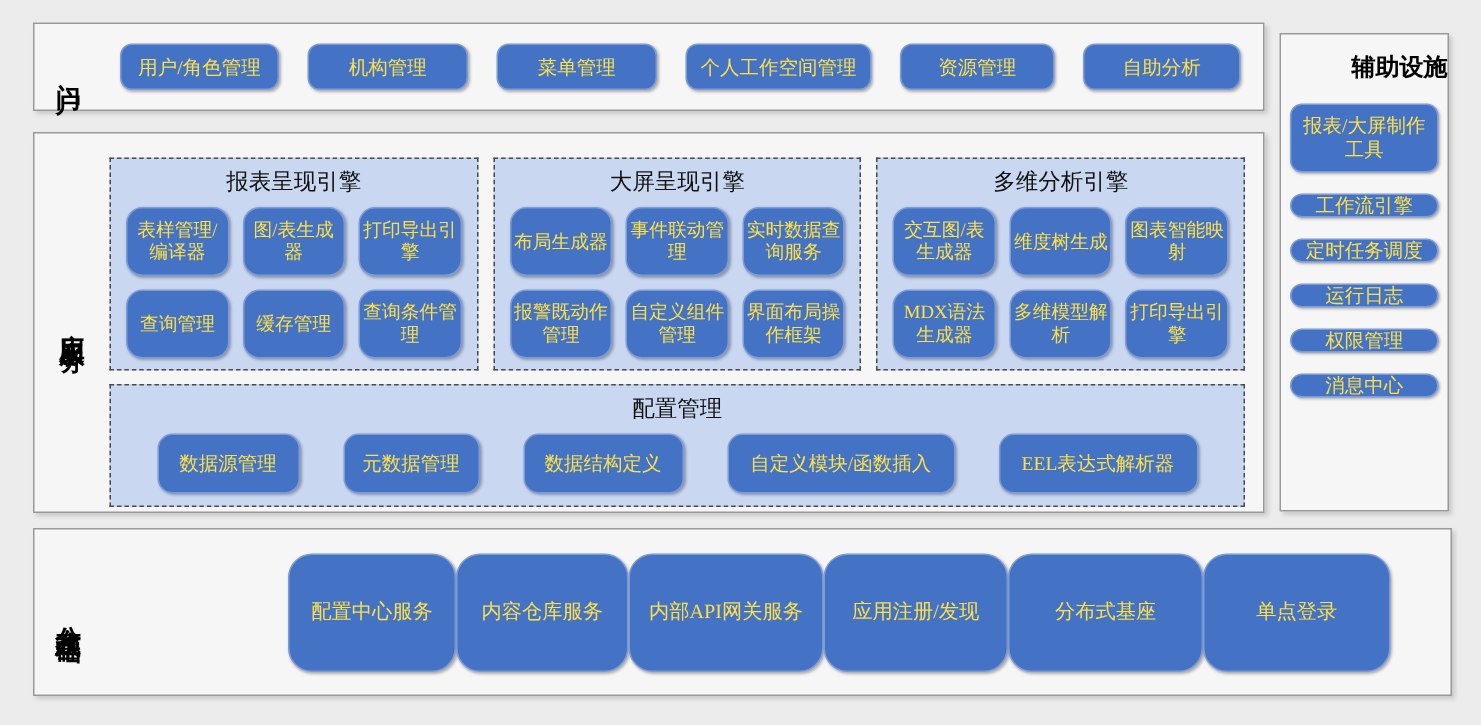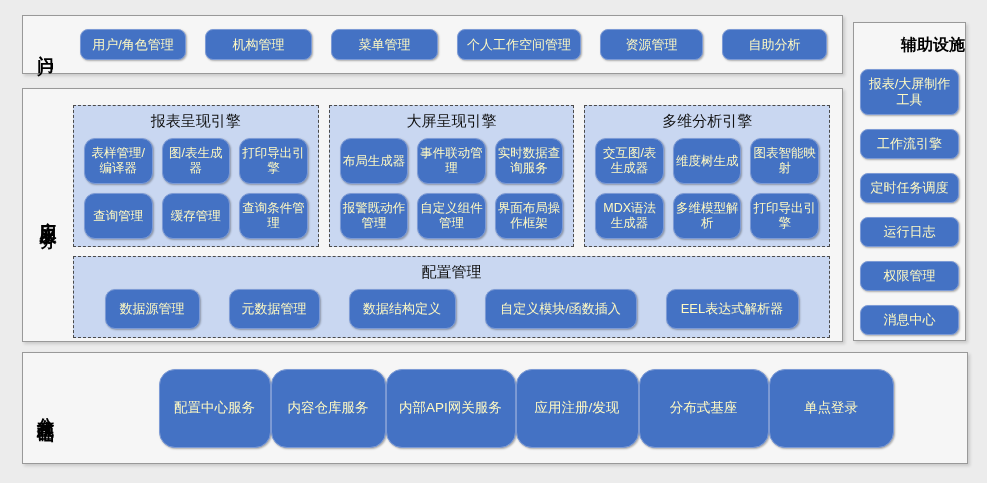--- a/index.html
+++ b/index.html
@@ -20,28 +20,29 @@
     writing-mode:vertical-rl;
     text-orientation:upright;
     font-weight:bold;
     font-size:17px;
     letter-spacing:3px;
     line-height:1;
     text-align:center;
   }
   .btn{
     background:#4472c4;
-    color:#fef9c3;
+    color:#fde047;
     border:1.5px solid #7d9bd6;
     box-shadow:1px 1px 2px rgba(0,0,0,0.3);
     display:flex;align-items:center;justify-content:center;
     text-align:center;
     box-sizing:border-box;
     line-height:1.2;
     word-break:break-all;
+    font-family:Liberation Serif, serif;
   }
   
   #portal{left:22px;top:15px;width:821px;height:59px;display:flex;align-items:center;padding:0 10px;}
   #portal .vlabel{margin-left:4px;}
   #portal .row{display:flex;gap:19px;margin-left:26px;align-items:center;}
   #portal .btn{height:31px;border-radius:8px;font-size:13px;white-space:nowrap;word-break:keep-all;}
   
   #appsvc{left:22px;top:88px;width:821px;height:254px;display:flex;}
   #appsvc .labelcol{width:50px;display:flex;align-items:center;justify-content:center;}
   #appsvc .main{flex:1;padding:16px 12px 0 0;}
@@ -55,26 +56,26 @@
   .gtitle{text-align:center;font-size:15px;padding-top:6px;color:#111;}
   .egrid{display:grid;grid-template-columns:repeat(3,1fr);gap:9px 9px;padding:7px 10px 0 10px;}
   .egrid .btn{height:46px;border-radius:11px;font-size:12.5px;padding:2px 2px;}
   .config{margin-top:9px;height:82px;}
   .crow{display:flex;justify-content:center;gap:29px;padding-top:7px;}
   .crow .btn{height:40px;border-radius:10px;font-size:13px;padding:2px 6px;}
   
   #aux{left:853px;top:22px;width:113px;height:319px;}
   #aux .title{text-align:right;font-weight:bold;font-size:16px;margin-top:12px;}
   #aux .col{display:flex;flex-direction:column;align-items:center;gap:14px;margin-top:13px;}
-  #aux .btn{width:99px;height:30px;border-radius:8px;font-size:13px;padding:1px 3px;}
+  #aux .btn{width:99px;height:16px;border-radius:8px;font-size:13px;padding:1px 3px;}
   #aux .btn.tall{height:46px;text-align:center;}
   
   #dist{left:22px;top:352px;width:946px;height:112px;display:flex;align-items:center;padding:0 14px;}
   #dist .vlabel{letter-spacing:2px;}
-  #dist .row{flex:1;display:flex;align-items:center;justify-content:center;margin:0 26px 0 30px;padding-left:41px;}
+  #dist .row{flex:1;display:flex;align-items:center;justify-content:flex-end;margin:0 26px 0 30px;padding-left:41px;}
   #dist .btn{height:79px;border-radius:16px;font-size:13.5px;padding:2px 6px;}
 </style>
 </head>
 <body>
 
 <div class="panel" id="portal">
   <div class="vlabel">门户</div>
   <div class="row">
     <div class="btn" style="width:106px">用户/角色管理</div>
     <div class="btn" style="width:107px">机构管理</div>

